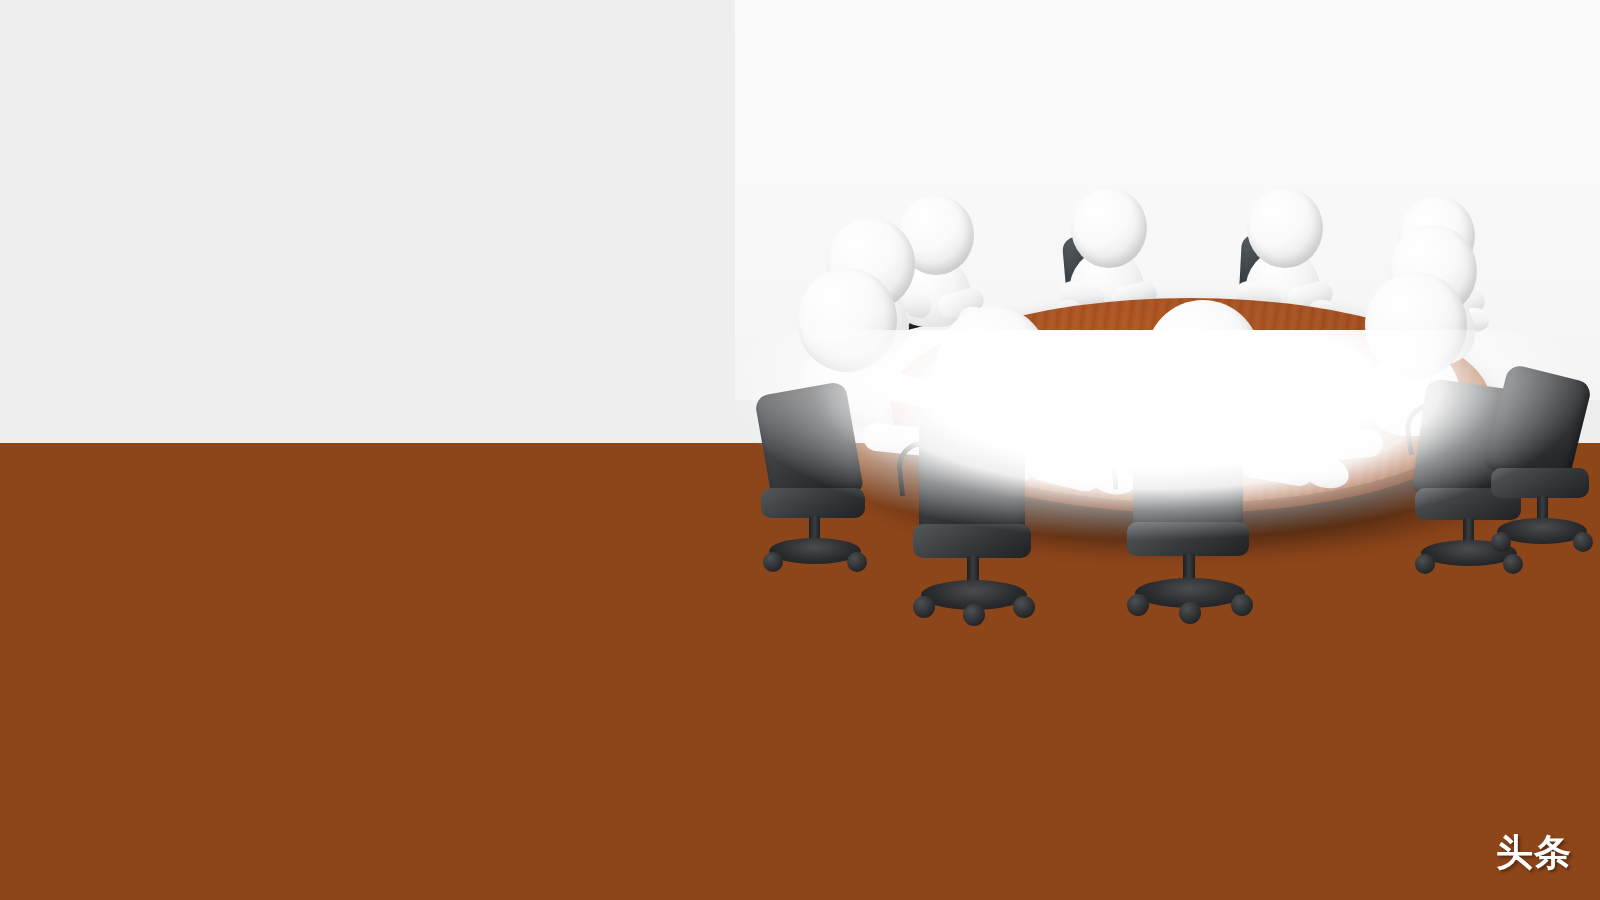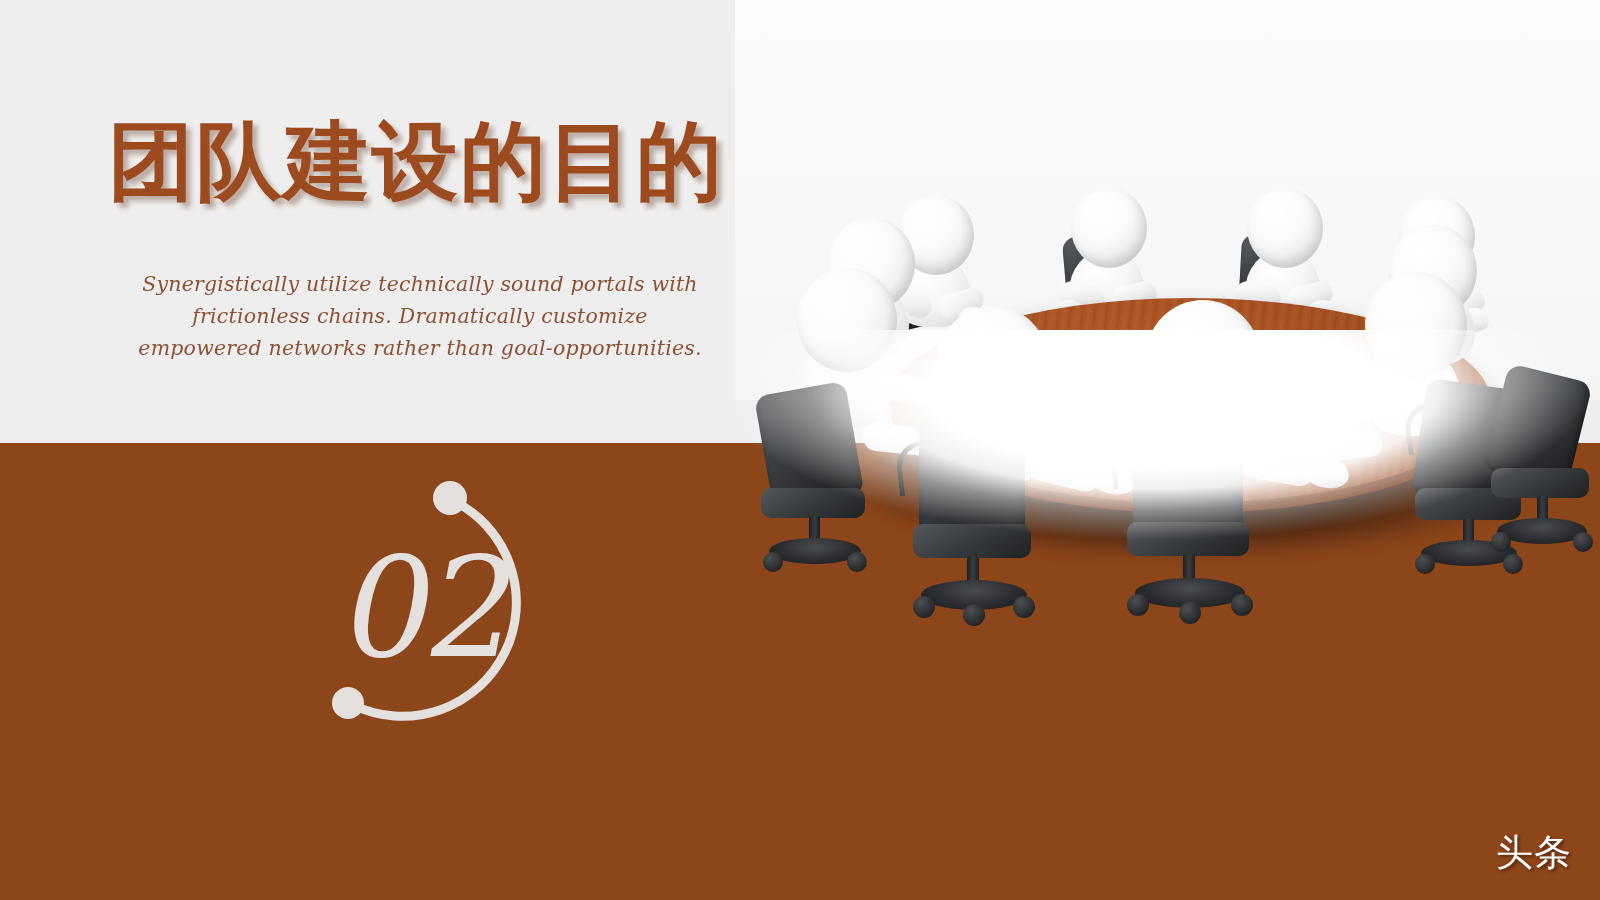--- a/index.html
+++ b/index.html
@@ -225,21 +225,21 @@
     display: flex;
     align-items: baseline;
     gap: 12px;
     color: #ffffff;
     text-shadow: 2px 2px 3px rgba(40, 18, 6, 0.55);
     font-family: "DejaVu Sans", "Liberation Sans", sans-serif;
     white-space: nowrap;
   }
   .watermark .wm-brand {
     font-size: 37px;
-    font-weight: 400;
+    font-weight: 700;
     letter-spacing: 1px;
   }
   .watermark .wm-handle {
     font-size: 37px;
     font-weight: 400;
     letter-spacing: 0.5px;
   }
 </style>
 </head>
 <body>
@@ -396,34 +396,19 @@
         <div class="chair-post" style="left:42px; top:124px; width:11px; height:28px;"></div>
         <div class="chair-base" style="left:2px; top:146px; width:90px; height:26px;"></div>
         <div class="chair-caster" style="left:-4px; top:160px; width:20px; height:20px;"></div>
         <div class="chair-caster" style="left:78px; top:160px; width:20px; height:20px;"></div>
       </div>
 
       <div class="photo-halo"></div>
     </div>
   </div>
 
-  <div class="title-block">
-    <h1 class="slide-title">团队建设的目的</h1>
-    <p class="subtitle">Synergistically utilize technically sound portals with frictionless chains. Dramatically customize empowered networks rather than goal-opportunities.</p>
-  </div>
-
-  <div class="number-badge">
-    <svg viewBox="0 0 310 300" xmlns="http://www.w3.org/2000/svg" aria-hidden="true">
-      <g>
-        <path d="M 152 52
-                 A 108 108 0 1 1 53 257" fill="none" stroke="#e3e0dd" stroke-width="9" stroke-linecap="round"></path>
-        <circle cx="150" cy="50" r="17" fill="#e3e0dd"></circle>
-        <circle cx="48" cy="255" r="16" fill="#e3e0dd"></circle>
-      </g>
-    </svg>
-    <div class="badge-number">02</div>
-  </div>
+
 
   <div class="watermark">
     <span class="wm-brand">头条</span>
   </div>
 
 </div>
 
 </body></html>

